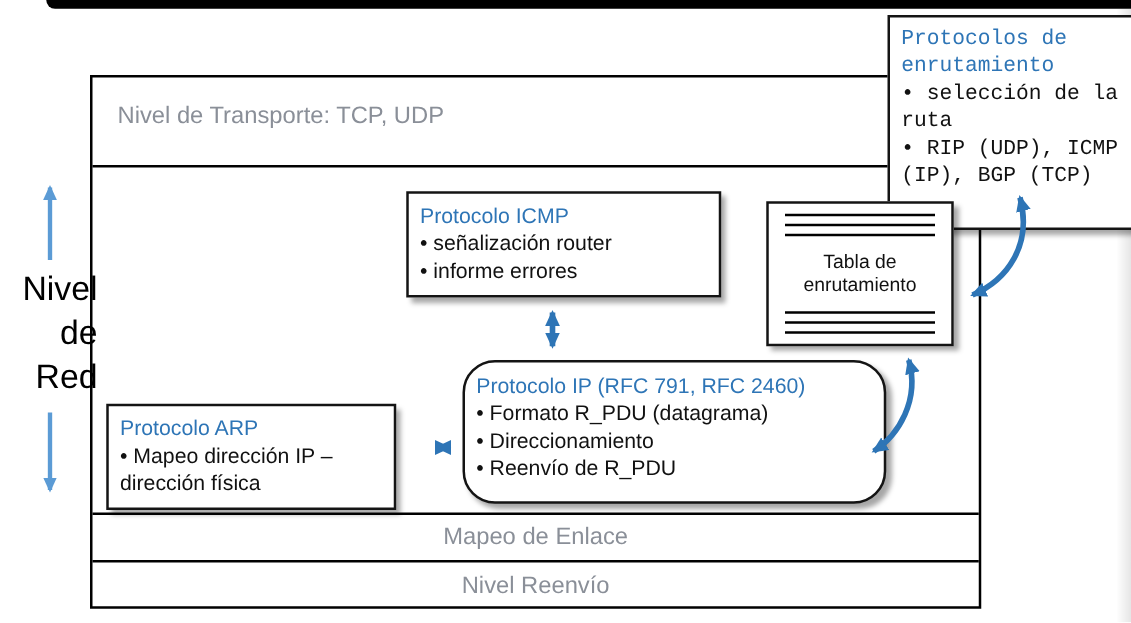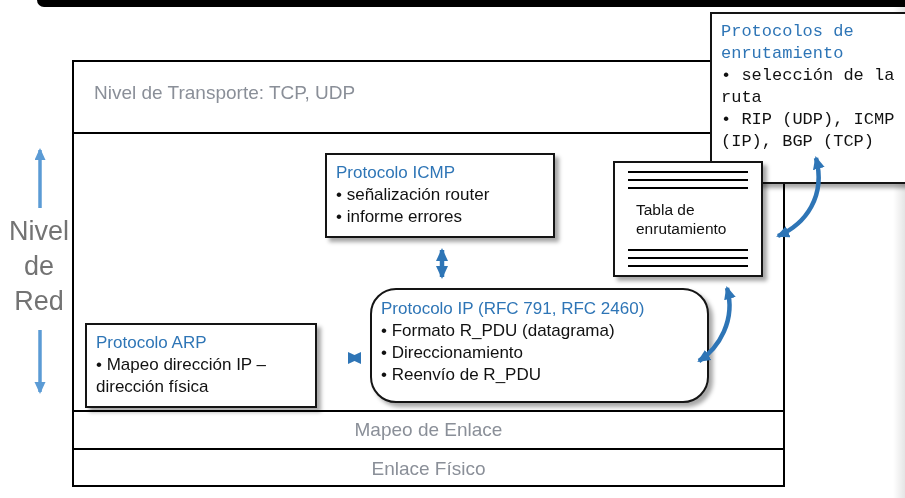--- a/index.html
+++ b/index.html
@@ -38,62 +38,62 @@
 
   
   .pbox{
     position:absolute;background:#fff;border:2.5px solid #141414;box-sizing:border-box;
     box-shadow:4px 4px 4px rgba(0,0,0,0.35);
     font-size:17px;line-height:22px;color:#111;padding:7px 9px;
   }
   .pbox .title{color:#2E75B6;}
   .pbox.routing{left:710px;top:12px;width:225px;height:172px;font-family:Liberation Mono, monospace;}
   .pbox.routing .title{max-width:135px;}
-  .pbox.icmp{left:325px;top:153px;width:230px;height:85px;}
+  .pbox.icmp{left:325px;top:153px;width:252px;height:85px;}
   .pbox.ip{left:370px;top:288px;width:339px;height:115px;padding-top:8px;border-radius:26px;}
   .pbox.arp{left:85px;top:323px;width:232px;height:85px;}
   .pbox.arp .bullet{max-width:198px;}
 
   
   .tbox{
     position:absolute;left:613px;top:161px;width:150px;height:116px;
     background:#fff;border:2.5px solid #141414;box-sizing:border-box;
     box-shadow:4px 4px 4px rgba(0,0,0,0.35);
     display:flex;flex-direction:column;justify-content:space-between;
     padding:8px 13px;
   }
   .rule-group{display:flex;flex-direction:column;gap:6px;}
   .rule-group .rule{height:2px;background:#000;}
   .tbox .tlabel{
-    font-size:15.5px;line-height:19px;color:#111;
+    font-size:15.5px;line-height:19px;color:#111;text-align:center;
     max-width:104px;margin:2px auto;
   }
 
   
   .side-label{
-    position:absolute;left:0;top:214px;width:78px;text-align:center;
-    color:#737373;font-size:27px;line-height:35px;
+    position:absolute;left:0;top:214px;width:78px;text-align:right;
+    color:#000000;font-size:27px;line-height:35px;
   }
   svg.overlay{position:absolute;left:0;top:0;pointer-events:none;}
 </style>
 </head>
 <body>
 
 <div id="stage">
 
   <div class="top-strip"></div>
   <div class="right-shade"></div>
 
   <div class="outer-rect">
     <div class="layer-label transport">Nivel de Transporte: TCP, UDP</div>
     <div class="divider d1"></div>
     <div class="divider d2"></div>
     <div class="layer-label link">Mapeo de Enlace</div>
     <div class="divider d3"></div>
-    <div class="layer-label physical">Enlace Físico</div>
+    <div class="layer-label physical">Nivel Reenvío</div>
   </div>
 
   <div class="side-label">
     <div>Nivel</div>
     <div>de</div>
     <div>Red</div>
   </div>
 
   <div class="pbox routing">
     <div class="title">Protocolos de enrutamiento</div>

